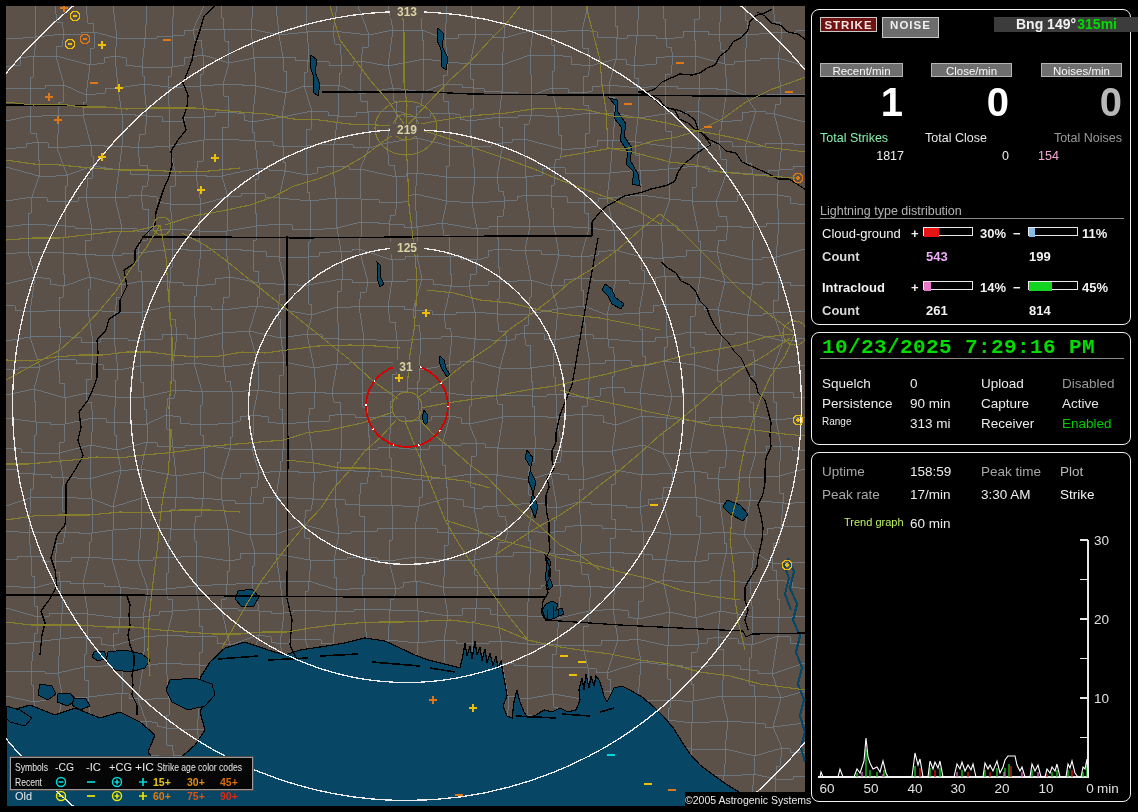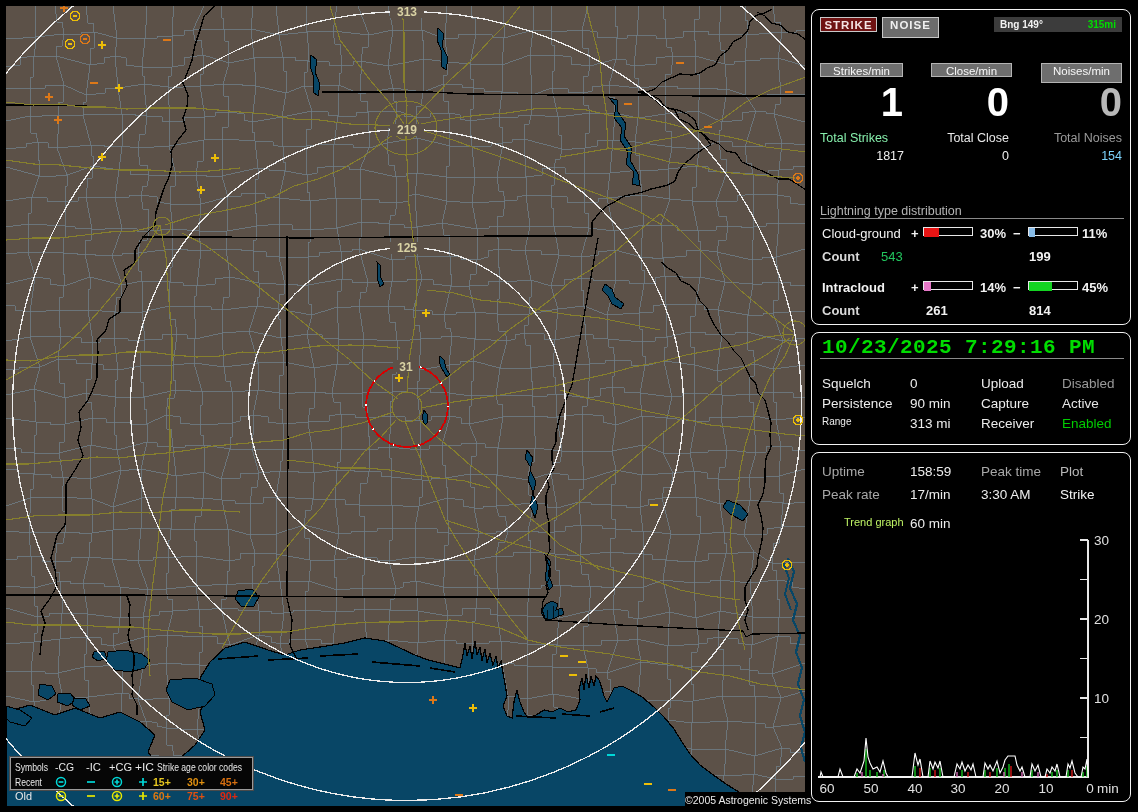--- a/index.html
+++ b/index.html
@@ -146,49 +146,49 @@
         <circle cx="106" cy="38" r="4.5" fill="none" stroke="#e8e800" stroke-width="1.5"></circle>
         <path d="M103.6,38 h4.8 M106,35.6 v4.8" stroke="#e8e800" stroke-width="1.6"></path>
         <path d="M128,38 h8 M132,34 v8" stroke="#e8e800" stroke-width="1.7"></path>
 </g>
     </svg></div>
 <div style="position:absolute;left:811px;top:9px;width:320px;height:316px;border:1px solid #f2f2f2;border-radius:8px"></div>
 <div style="position:absolute;left:811px;top:332px;width:320px;height:113px;border:1px solid #f2f2f2;border-radius:8px"></div>
 <div style="position:absolute;left:811px;top:452px;width:320px;height:350px;border:1px solid #f2f2f2;border-radius:8px"></div>
 <div style="position:absolute;left:820px;top:17px;width:57px;height:15px;background:#6e1212;border:1px solid #c8c8c8;color:#f4e4e4;font-size:11.5px;font-weight:bold;text-align:center;line-height:15px;letter-spacing:1px">STRIKE</div>
 <div style="position:absolute;left:882px;top:17px;width:57px;height:21px;background:#6c6c6c;border:1px solid #c8c8c8;color:#f0f0f0;font-size:11.5px;font-weight:bold;text-align:center;line-height:15px;letter-spacing:1px">NOISE</div>
-<div style="position:absolute;left:994px;top:17px;width:128px;height:15px;background:#3c3c3c;color:#f2f2f2;font-size:10px;font-weight:bold;line-height:15px;display:flex;justify-content:space-between;padding:0 6px">
+<div style="position:absolute;left:994px;top:17px;width:145px;height:15px;background:#3c3c3c;color:#f2f2f2;font-size:14px;font-weight:bold;line-height:15px;display:flex;justify-content:space-between;padding:0 22px">
     <span>Bng 149°</span>
     <span style="color:#00dc00">315mi</span>
   </div>
-<div style="position:absolute;left:820px;top:63px;width:83px;height:14px;background:#6e6e6e;border:1px solid #b4b4b4;color:#f8f8f8;font-size:11.5px;text-align:center;line-height:14px">Strikes/min</div>
+<div style="position:absolute;left:820px;top:63px;width:83px;height:14px;background:#6e6e6e;border:1px solid #b4b4b4;color:#f8f8f8;font-size:11.5px;text-align:center;line-height:14px">Recent/min</div>
 <div style="position:absolute;left:931px;top:63px;width:81px;height:14px;background:#6e6e6e;border:1px solid #b4b4b4;color:#f8f8f8;font-size:11.5px;text-align:center;line-height:14px">Close/min</div>
-<div style="position:absolute;left:1041px;top:63px;width:81px;height:20px;background:#6e6e6e;border:1px solid #b4b4b4;color:#f8f8f8;font-size:11.5px;text-align:center;line-height:14px">Noises/min</div>
+<div style="position:absolute;left:1041px;top:63px;width:81px;height:14px;background:#6e6e6e;border:1px solid #b4b4b4;color:#f8f8f8;font-size:11.5px;text-align:center;line-height:14px">Noises/min</div>
 <div style="position:absolute;left:823px;top:80px;width:80px;text-align:right;color:#ffffff;font-size:40px;font-weight:bold;font-family:'Liberation Sans',sans-serif">1</div>
 <div style="position:absolute;left:929px;top:80px;width:80px;text-align:right;color:#ffffff;font-size:40px;font-weight:bold">0</div>
 <div style="position:absolute;left:1042px;top:80px;width:80px;text-align:right;color:#b8b8b8;font-size:40px;font-weight:bold">0</div>
 <div style="position:absolute;left:820px;top:131px;width:84px;text-align:left;color:#86efac;font-size:12.5px">Total Strikes</div>
-<div style="position:absolute;left:925px;top:131px;width:84px;text-align:right;color:#e8e8e8;font-size:12.5px">Total Close</div>
+<div style="position:absolute;left:925px;top:131px;width:84px;text-align:left;color:#e8e8e8;font-size:12.5px">Total Close</div>
 <div style="position:absolute;left:1038px;top:131px;width:84px;text-align:right;color:#9a9a9a;font-size:12.5px">Total Noises</div>
 <div style="position:absolute;left:820px;top:149px;width:84px;text-align:right;color:#f0f0f0;font-size:12.5px">1817</div>
 <div style="position:absolute;left:925px;top:149px;width:84px;text-align:right;color:#f0f0f0;font-size:12.5px">0</div>
-<div style="position:absolute;left:1038px;top:149px;width:84px;text-align:right;color:#7dd3fc;font-size:12.5px">154</div>
+<div style="position:absolute;left:1038px;top:149px;width:84px;color:#f9a8d4;font-size:12.5px">154</div>
 <div style="position:absolute;left:820px;top:204px;color:#b4b4b4;font-size:12.5px">Lightning type distribution</div>
 <div style="position:absolute;left:820px;top:218px;width:304px;height:1px;background:#8a8a8a"></div>
 <div style="position:absolute;left:822px;top:226px;color:#f2f2f2;font-size:13px;font-weight:normal">Cloud-ground</div>
 <div style="position:absolute;left:911px;top:226px;color:#f2f2f2;font-size:13px;font-weight:bold">+</div>
 <div style="position:absolute;left:923px;top:227px;width:50px;height:9px;background:#000;border:1px solid #e8e8e8"></div>
 <div style="position:absolute;left:924px;top:228px;width:15px;height:9px;background:#e81414"></div>
 <div style="position:absolute;left:980px;top:226px;color:#f2f2f2;font-size:13px;font-weight:bold">30%</div>
 <div style="position:absolute;left:1013px;top:226px;color:#f2f2f2;font-size:13px;font-weight:bold">−</div>
 <div style="position:absolute;left:1028px;top:227px;width:50px;height:9px;background:#000;border:1px solid #e8e8e8"></div>
 <div style="position:absolute;left:1029px;top:228px;width:6px;height:9px;background:#88bce8"></div>
 <div style="position:absolute;left:1082px;top:226px;color:#f2f2f2;font-size:13px;font-weight:bold">11%</div>
 <div style="position:absolute;left:822px;top:249px;color:#d8d8d8;font-size:13px;font-weight:bold">Count</div>
-<div style="position:absolute;left:881px;top:249px;color:#22c55e;font-size:13px;font-weight:normal">543</div>
+<div style="position:absolute;left:926px;top:249px;color:#f0abfc;font-size:13px;font-weight:bold">543</div>
 <div style="position:absolute;left:1029px;top:249px;color:#f2f2f2;font-size:13px;font-weight:bold">199</div>
 <div style="position:absolute;left:822px;top:280px;color:#f2f2f2;font-size:13px;font-weight:bold">Intracloud</div>
 <div style="position:absolute;left:911px;top:280px;color:#f2f2f2;font-size:13px;font-weight:bold">+</div>
 <div style="position:absolute;left:923px;top:281px;width:50px;height:9px;background:#000;border:1px solid #e8e8e8"></div>
 <div style="position:absolute;left:924px;top:282px;width:7px;height:9px;background:#e678c8"></div>
 <div style="position:absolute;left:980px;top:280px;color:#f2f2f2;font-size:13px;font-weight:bold">14%</div>
 <div style="position:absolute;left:1013px;top:280px;color:#f2f2f2;font-size:13px;font-weight:bold">−</div>
 <div style="position:absolute;left:1028px;top:281px;width:50px;height:9px;background:#000;border:1px solid #e8e8e8"></div>
 <div style="position:absolute;left:1029px;top:282px;width:23px;height:9px;background:#14d422"></div>
 <div style="position:absolute;left:1082px;top:280px;color:#f2f2f2;font-size:13px;font-weight:bold">45%</div>

